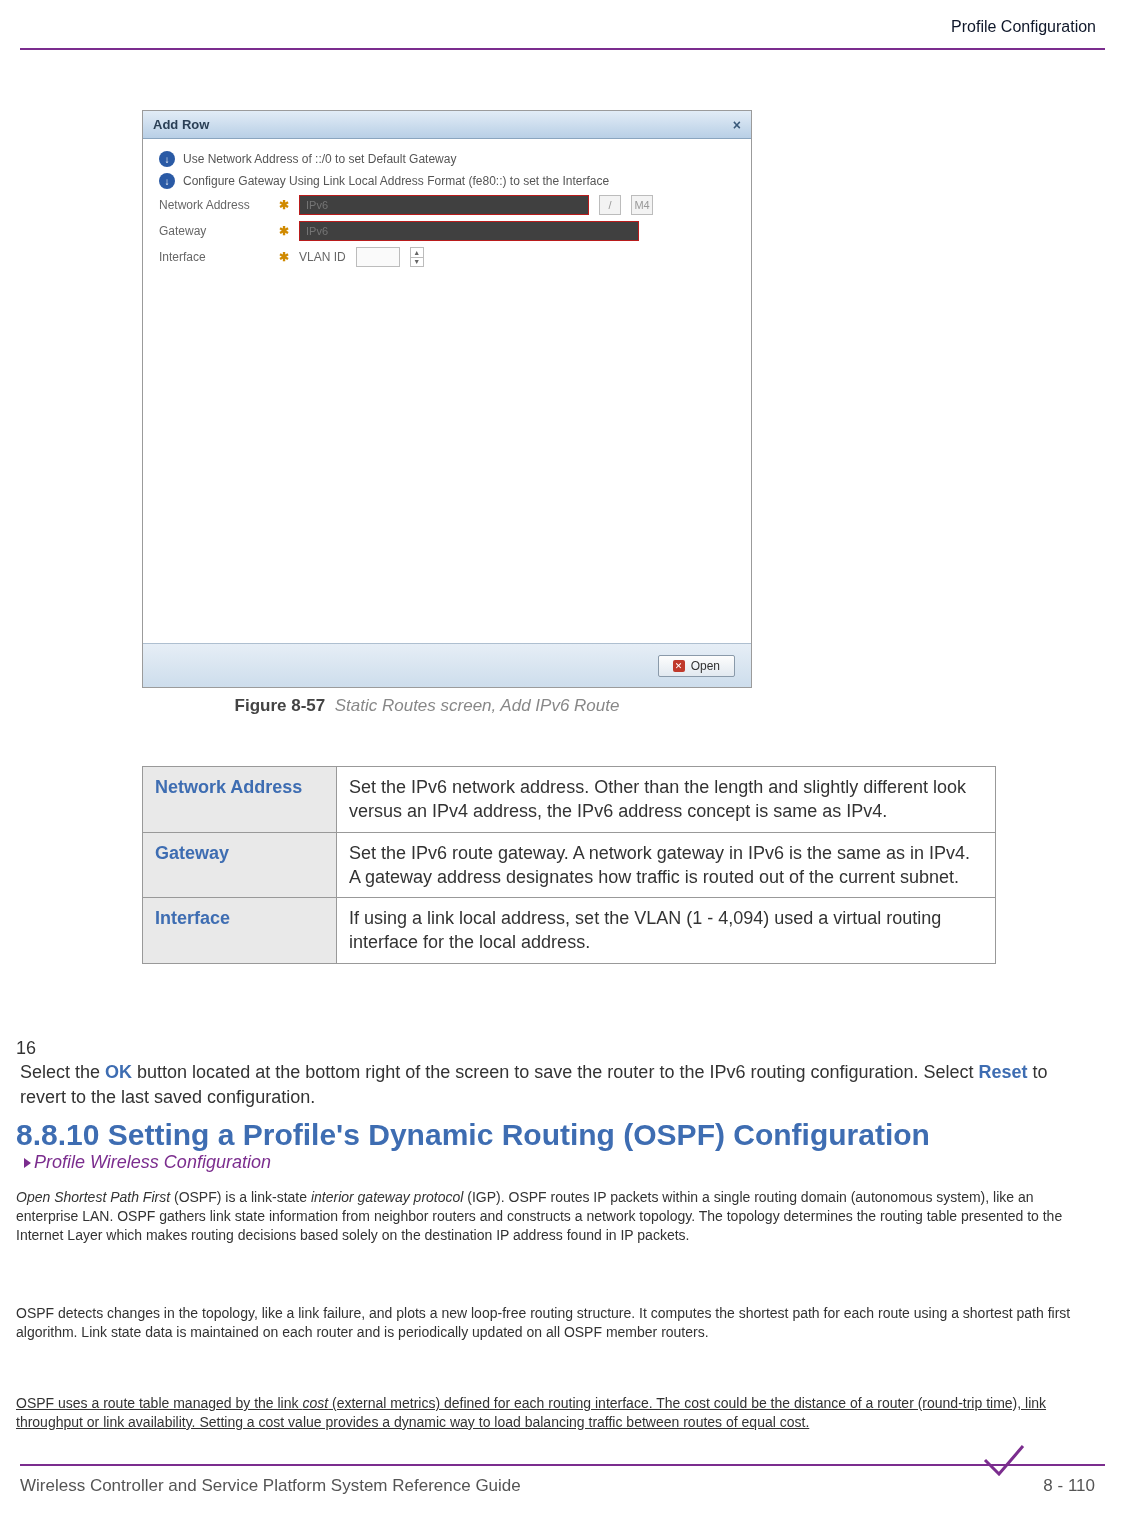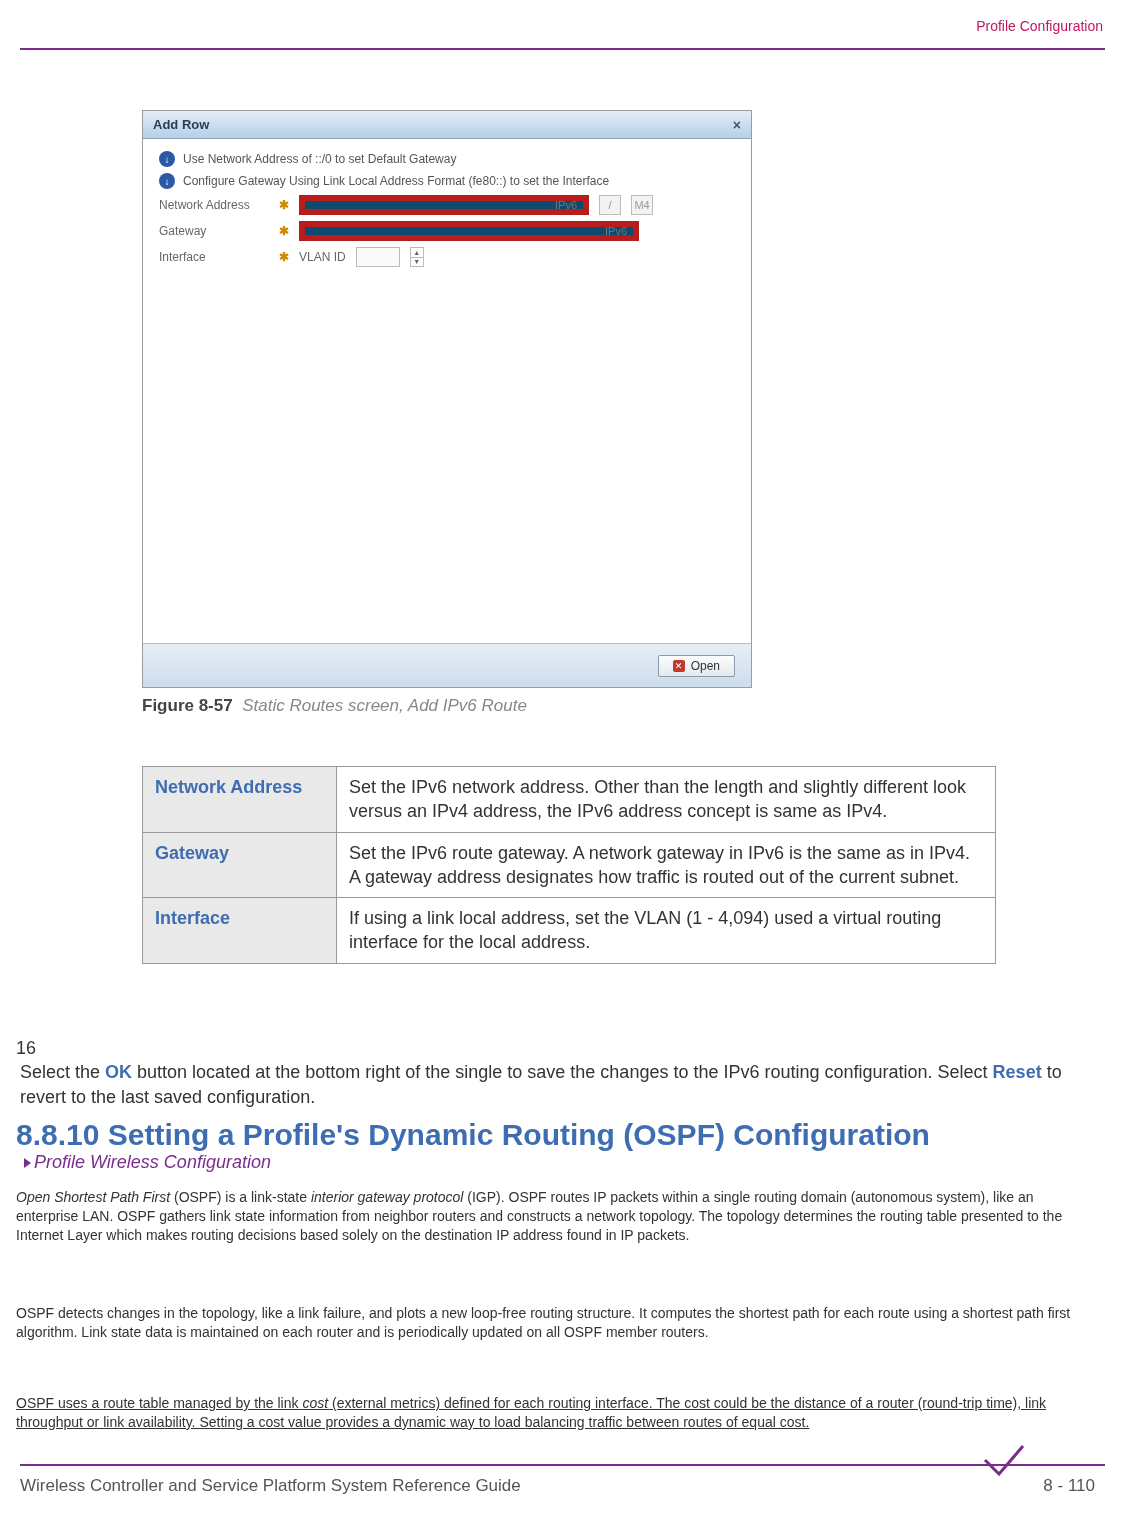--- a/index.html
+++ b/index.html
@@ -8,23 +8,23 @@
       height: 1518px;
       font-family: Arial, Helvetica, sans-serif;
       font-size: 18px;
       color: #333;
       position: relative;
       background: #fff;
     }
     .page-header {
       position: absolute;
       top: 18px;
-      right: 22px;
-      font-size: 14px;
-      color: #be185d;
+      right: 29px;
+      font-size: 16px;
+      color: #0f172a;
       font-weight: 300;
     }
     .header-rule {
       position: absolute;
       top: 48px;
       left: 20px;
       right: 20px;
       height: 2px;
       background: #7b2d8e;
     }
@@ -88,28 +88,27 @@
       color: #666;
     }
     .form-label {
       width: 110px;
     }
     .req-star {
       color: #d08a00;
       font-weight: bold;
     }
     .ip-input {
-      border: 6px solid #b91c1c;
+      border: 1px solid #b91c1c;
       height: 20px;
       width: 290px;
-      background: #0c4a6e;
+      background: #404040;
       font-size: 11px;
       padding: 0 6px;
       color: #aaa;
-      text-align: right;
     }
     .suffix {
       border: 1px solid #bcbcbc;
       width: 22px; height: 20px;
       background: #f3f3f3;
       font-size: 11px;
       text-align: center;
       line-height: 18px;
       color: #999;
     }
@@ -155,20 +154,21 @@
     }
     .exit-btn .x-icon {
       width: 12px; height: 12px;
       border-radius: 2px;
       background: #c0392b;
       color: #fff;
       font-size: 9px;
       display: flex; align-items: center; justify-content: center;
     }
     .figure-caption {
+      text-align: center;
       margin-top: 8px;
       font-size: 17px;
       color: #888;
     }
     .figure-caption b {
       color: #444;
       font-weight: bold;
     }
     .figure-caption .fig-desc {
       font-style: italic;
@@ -349,21 +349,21 @@
   <tr>
     <td class="label">Interface</td>
     <td>If using a link local address, set the VLAN (1 - 4,094) used a virtual routing interface for the local address.</td>
   </tr>
 </tbody>
   </table>
 
 <div class="step-block">
   <span class="step-num">16</span>
   <span class="step-text">
-    <span>Select the </span><span class="emph-ok">OK</span><span> button located at the bottom right of the single to save the changes to the IPv6 routing configuration. Select </span><span class="emph-ok">Reset</span><span> to revert to the last saved configuration.</span>
+    <span>Select the </span><span class="emph-ok">OK</span><span> button located at the bottom right of the screen to save the router to the IPv6 routing configuration. Select </span><span class="emph-ok">Reset</span><span> to revert to the last saved configuration.</span>
   </span>
 </div>
 
 <div class="section-head">8.8.10 Setting a Profile's Dynamic Routing (OSPF) Configuration</div>
 <div class="breadcrumb">
   <span class="breadcrumb-arrow"></span><span>Profile Wireless Configuration</span>
 </div>
 
 <div class="para para1">
   <i>Open Shortest Path First</i><span> (OSPF) is a link-state </span><i>interior gateway protocol</i><span> (IGP). OSPF routes IP packets within a single routing domain (autonomous system), like an enterprise LAN. OSPF gathers link state information from neighbor routers and constructs a network topology. The topology determines the routing table presented to the Internet Layer which makes routing decisions based solely on the destination IP address found in IP packets.</span>

